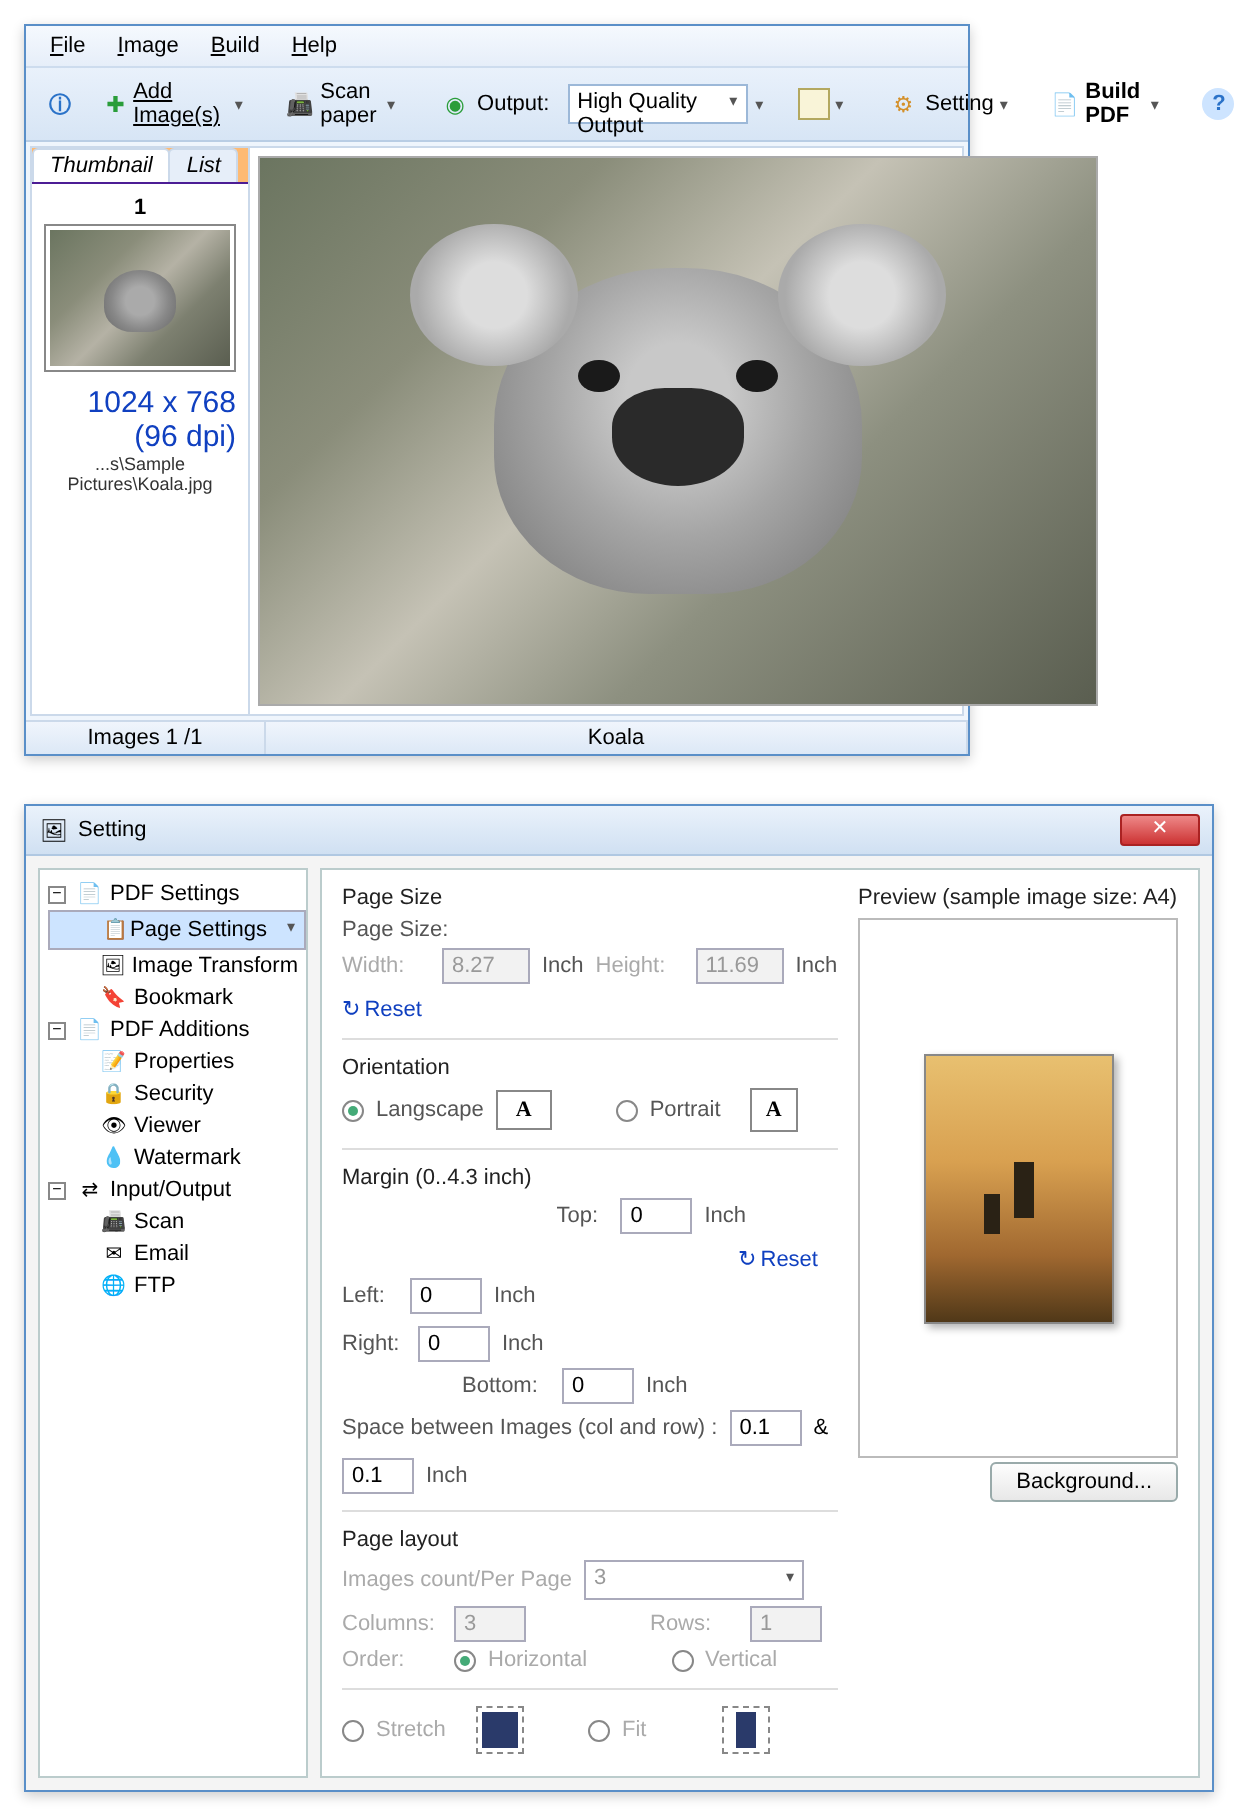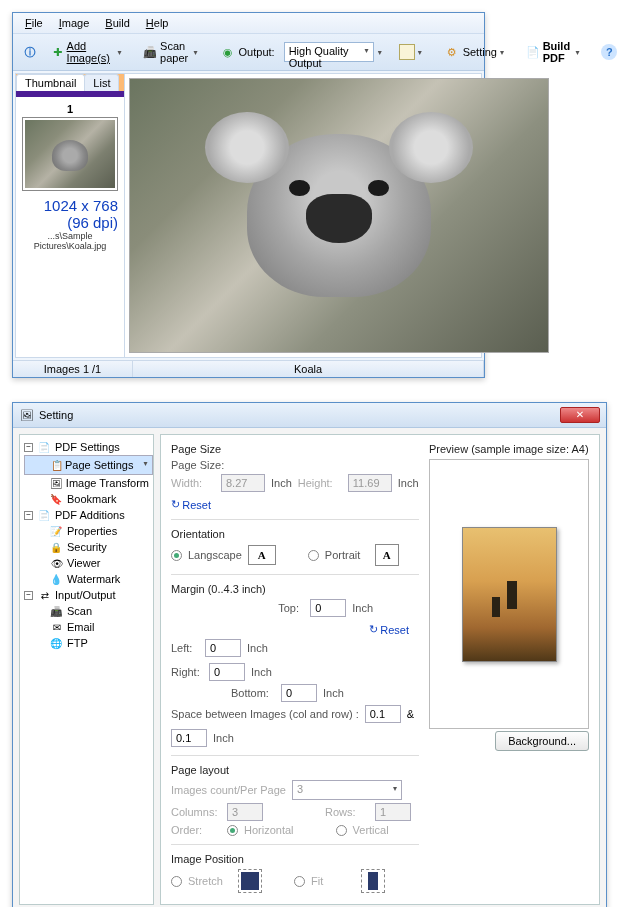--- a/index.html
+++ b/index.html
@@ -17,21 +17,21 @@
 .tbtn { display: flex; align-items: center; gap: 3px; padding: 2px 4px; border: 1px solid transparent; border-radius: 3px; cursor: default; }
 .tsep { width: 1px; height: 20px; background: #b3c8e0; margin: 0 2px; }
 .icon { width: 16px; height: 16px; display: inline-flex; align-items: center; justify-content: center; font-size: 11px; }
 .dropdown-arrow { font-size: 8px; color: #555; }
 .output-select { background: #fff; border: 1px solid #9cb8d8; padding: 2px 18px 2px 4px; height: 20px; position: relative; min-width: 90px; }
 .output-select::after { content: "▾"; position: absolute; right: 4px; top: 3px; font-size: 8px; color: #555; }
 .color-swatch { width: 16px; height: 16px; background: #f9f4d8; border: 1px solid #b3a860; }
 
 .body1 { display: flex; background: #fff; border: 1px solid #cbd9ea; margin: 2px; }
 .sidebar { width: 120px; border-right: 1px solid #cbd9ea; display: flex; flex-direction: column; }
-.tabs { display: flex; background: #fdba74; border-bottom: 6px solid #4c1d95; font-size: 10px; }
+.tabs { display: flex; background: #fdba74; border-bottom: 1px solid #4c1d95; font-size: 10px; font-style: italic; }
 .tab { padding: 2px 8px; border: 1px solid #cbd9ea; border-bottom: none; background: #fff; margin-right: -1px; border-radius: 3px 3px 0 0; }
 .tab.inactive { background: #e6eef9; }
 .thumb-area { padding: 6px; text-align: center; flex: 1; }
 .thumb-box { border: 1px solid #888; padding: 2px; background: #fff; display: inline-block; }
 .thumb-num { font-weight: bold; margin-bottom: 2px; }
 .thumb-img { width: 90px; height: 68px; background: linear-gradient(135deg,#6b7560 0%,#8a8d7a 30%,#b5b2a5 50%,#7d8070 70%,#5a5e50 100%); position: relative; }
 .thumb-img::after { content:""; position:absolute; left:30%; top:30%; width:40%; height:45%; background: radial-gradient(circle,#aaa 30%,#888 60%,#666 100%); border-radius: 50% 50% 40% 40%; }
 .thumb-meta { color: #1040c0; font-size: 15px; margin-top: 4px; text-align: right; }
 .thumb-path { font-size: 9px; color: #333; }
 
@@ -331,21 +331,20 @@
         <div class="row">
           <span class="lbl dis" style="min-width:50px">Order:</span>
           <span class="radio on"></span>
           <span class="lbl dis">Horizontal</span>
           <span style="width:30px"></span>
           <span class="radio"></span>
           <span class="lbl dis">Vertical</span>
         </div>
 
         <hr class="sep">
-        <div class="group-label">Image Position</div>
         <div class="row">
           <span class="radio"></span>
           <span class="lbl dis">Stretch</span>
           <span class="swatch">
               <span class="swatch-inner"></span>
             </span>
           <span style="width:20px"></span>
           <span class="radio"></span>
           <span class="lbl dis">Fit</span>
           <span class="swatch fit">

